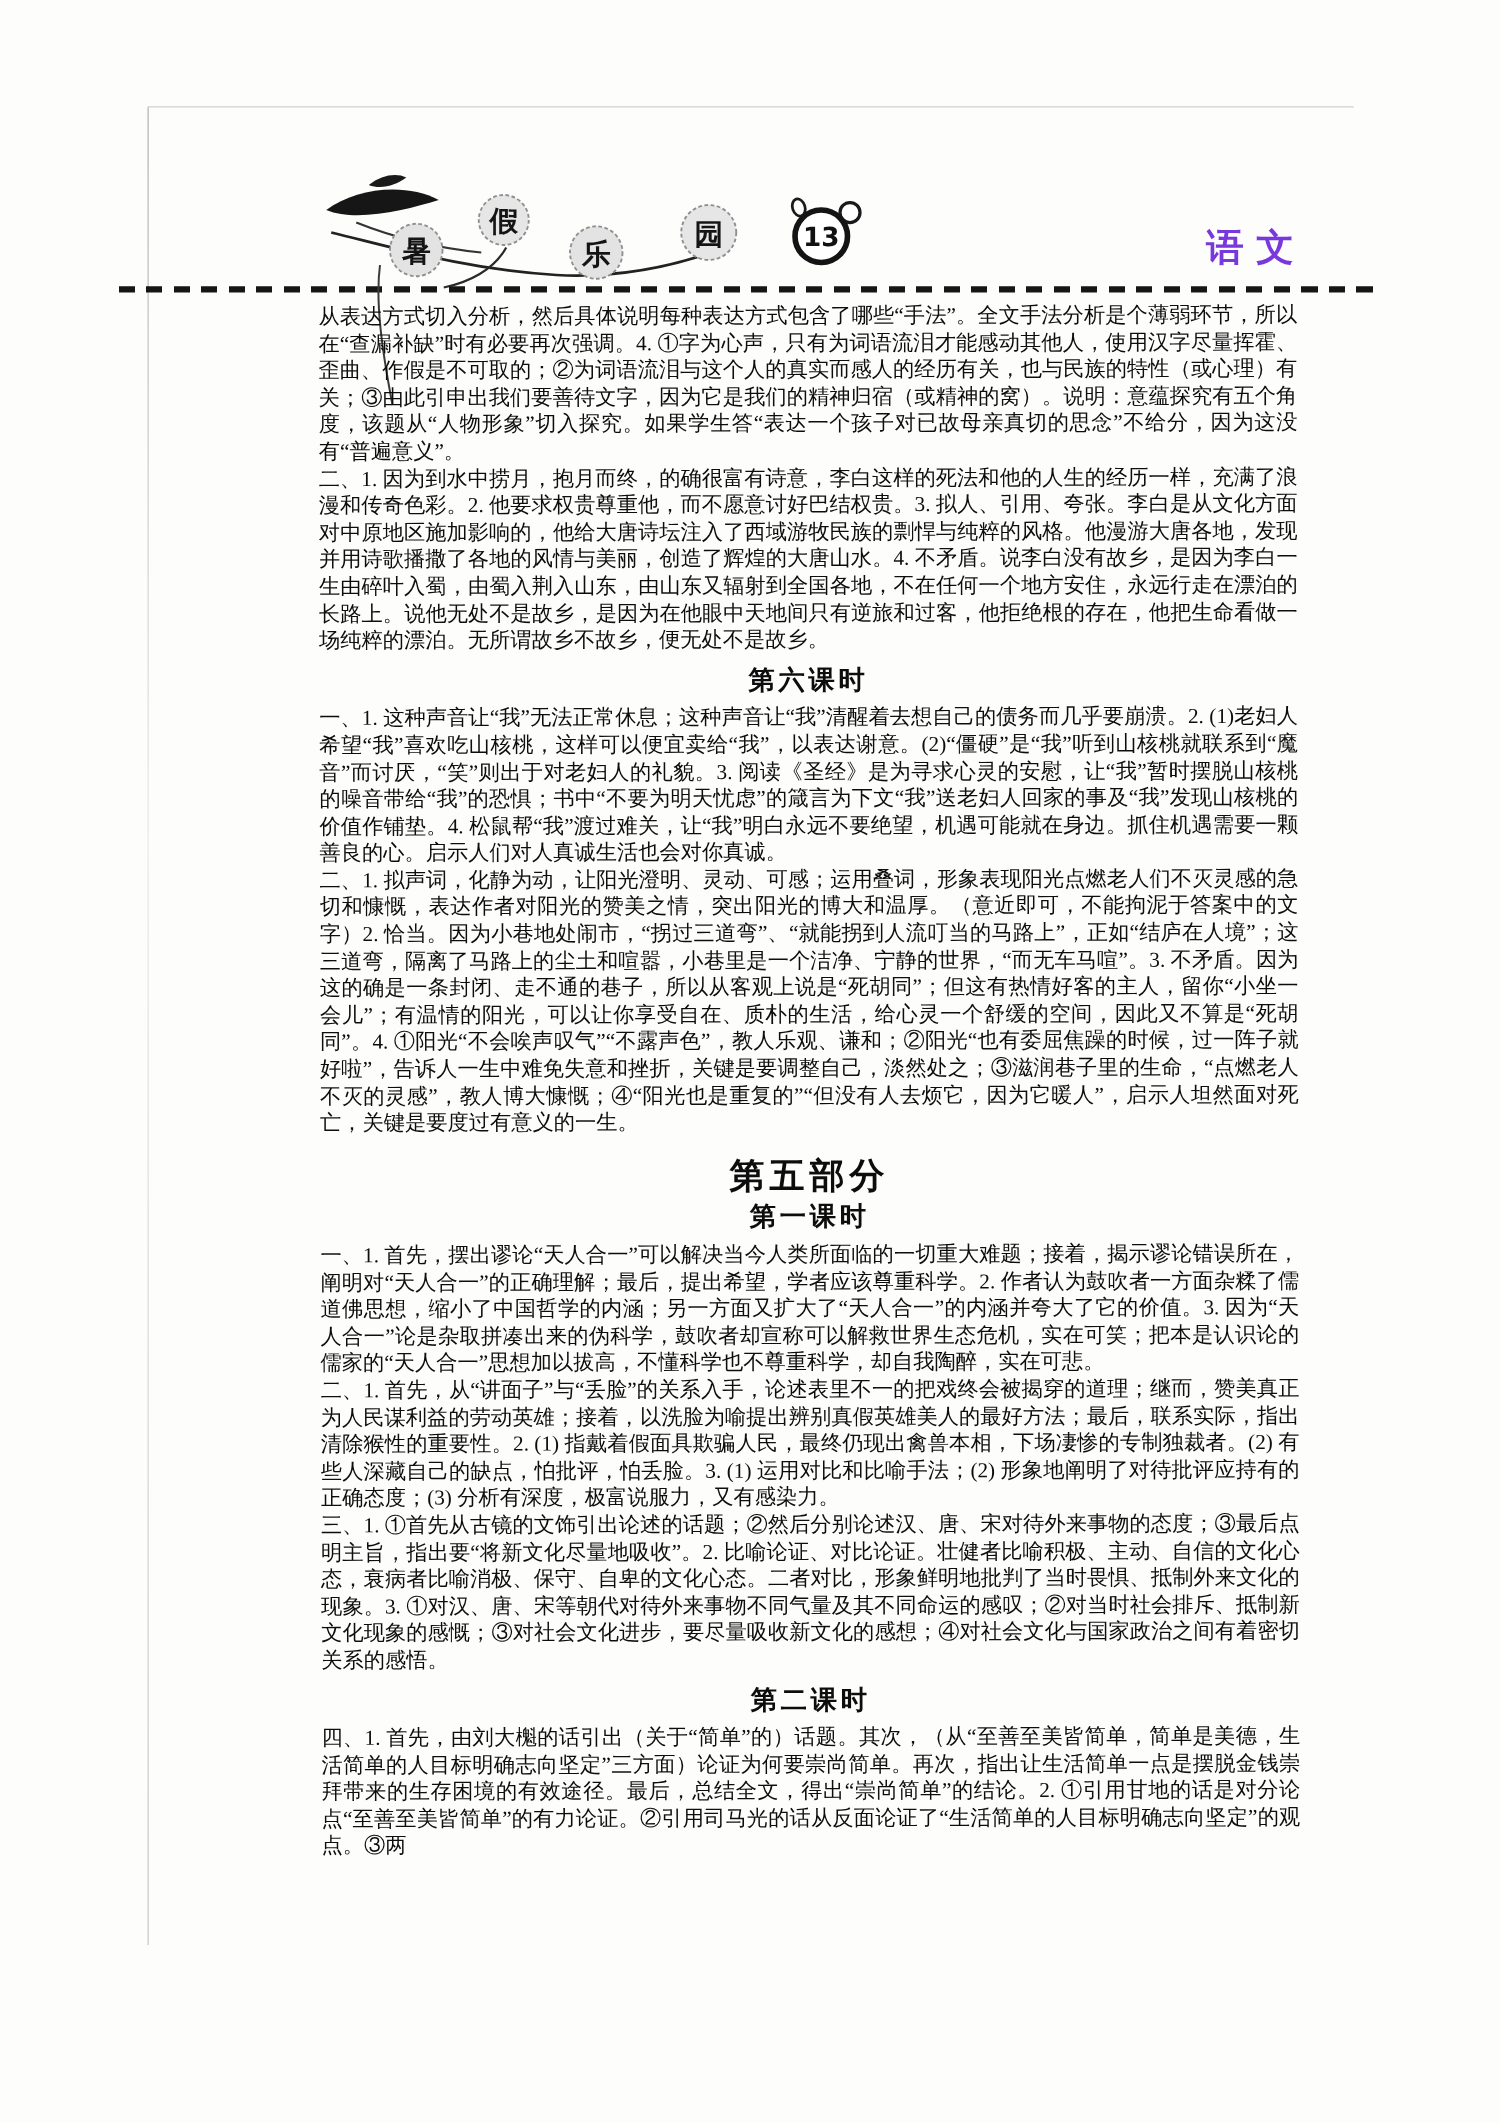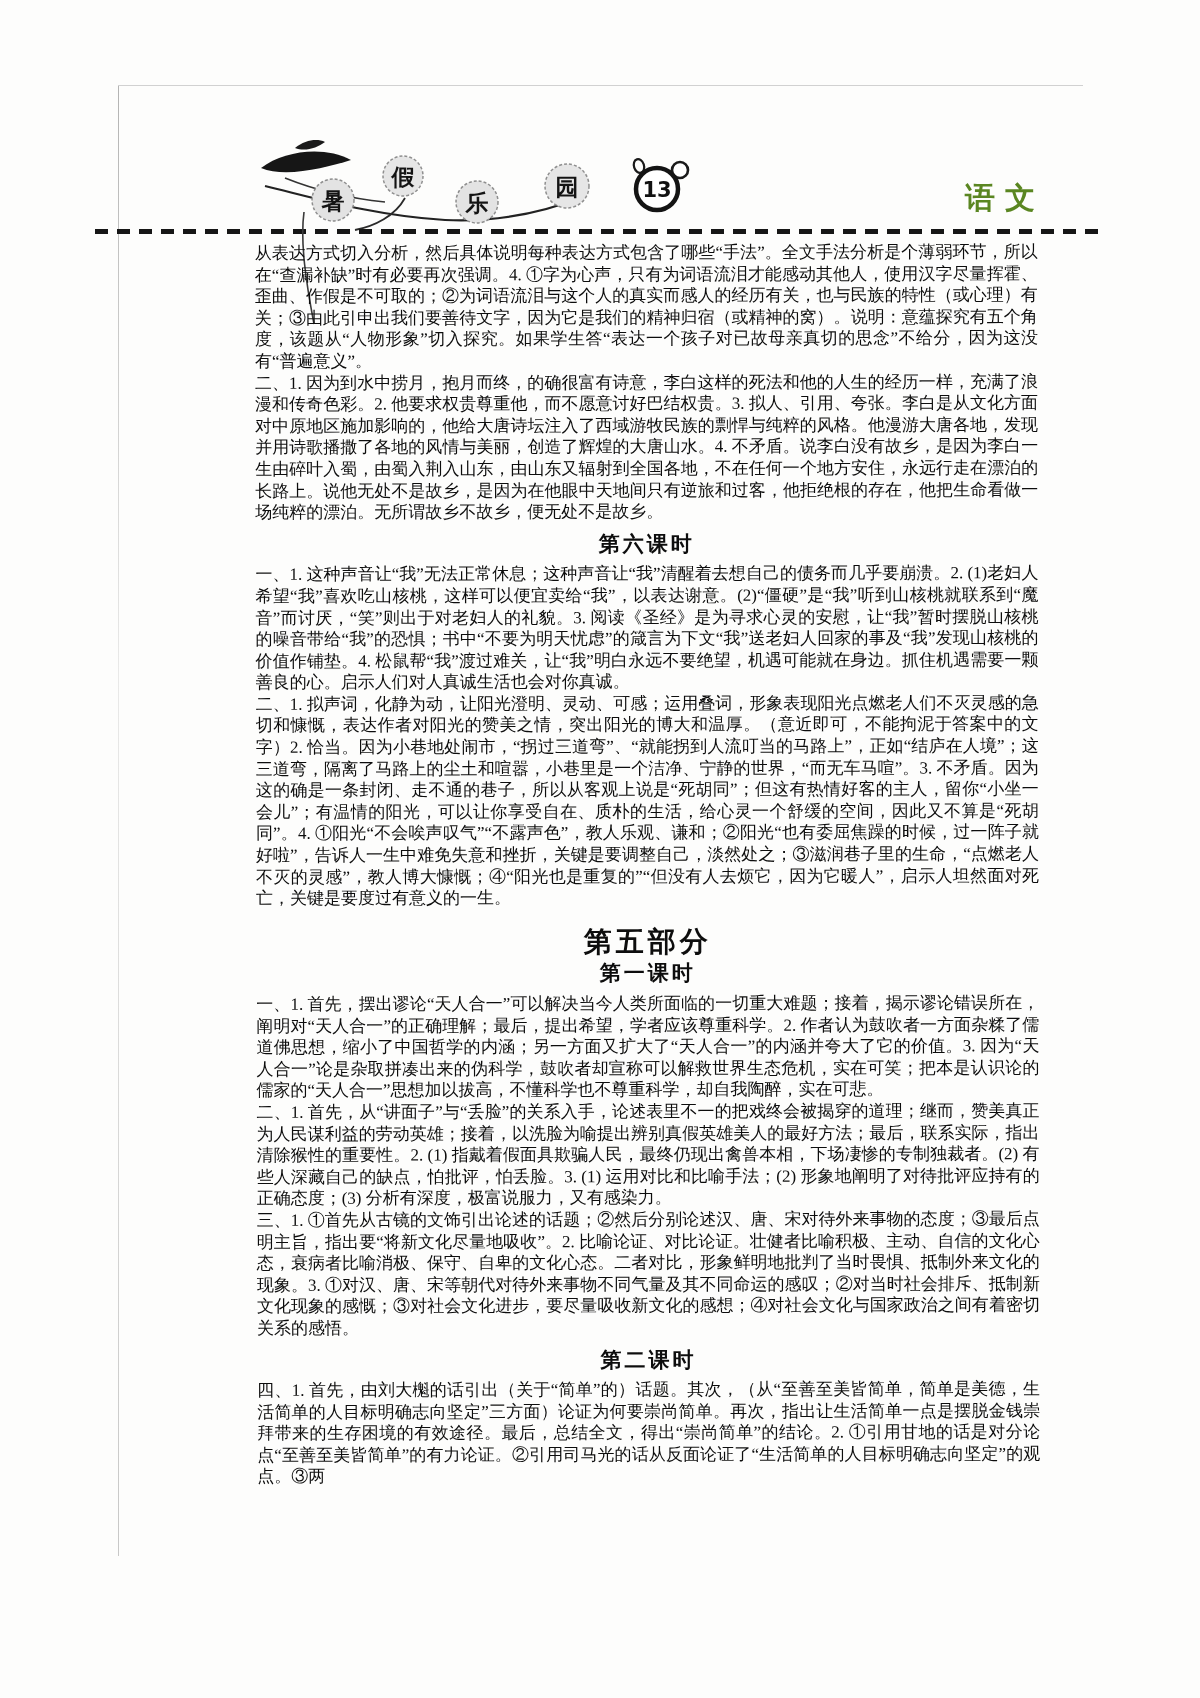--- a/index.html
+++ b/index.html
@@ -18,21 +18,21 @@
   }
   .scan-edge-top{
     position:absolute;left:118px;top:85px;width:965px;height:1px;
     background:rgba(110,110,110,.3);
   }
   .header{position:absolute;left:255px;top:138px;width:790px;height:96px;}
   .logo{position:absolute;left:0px;top:0px;}
   .badge{position:absolute;left:372px;top:18px;}
   .subject{
     position:absolute;right:0px;top:40px;
-    font-size:30px;font-weight:bold;letter-spacing:10px;color:#4d7c0f;opacity:.92;
+    font-size:30px;font-weight:bold;letter-spacing:10px;color:#6d28d9;opacity:.92;
   }
   .divider{
     position:absolute;left:95px;top:229px;width:1012px;height:4.5px;
     background:repeating-linear-gradient(90deg,#161616 0 13px,transparent 13px 22px);
   }
   .stem{position:absolute;left:290px;top:212px;}
   .content{
     position:absolute;left:256px;top:242px;width:783px;
     font-size:17px;line-height:21.6px;text-align:justify;text-justify:inter-ideograph;
     color:#0d0d0d;

